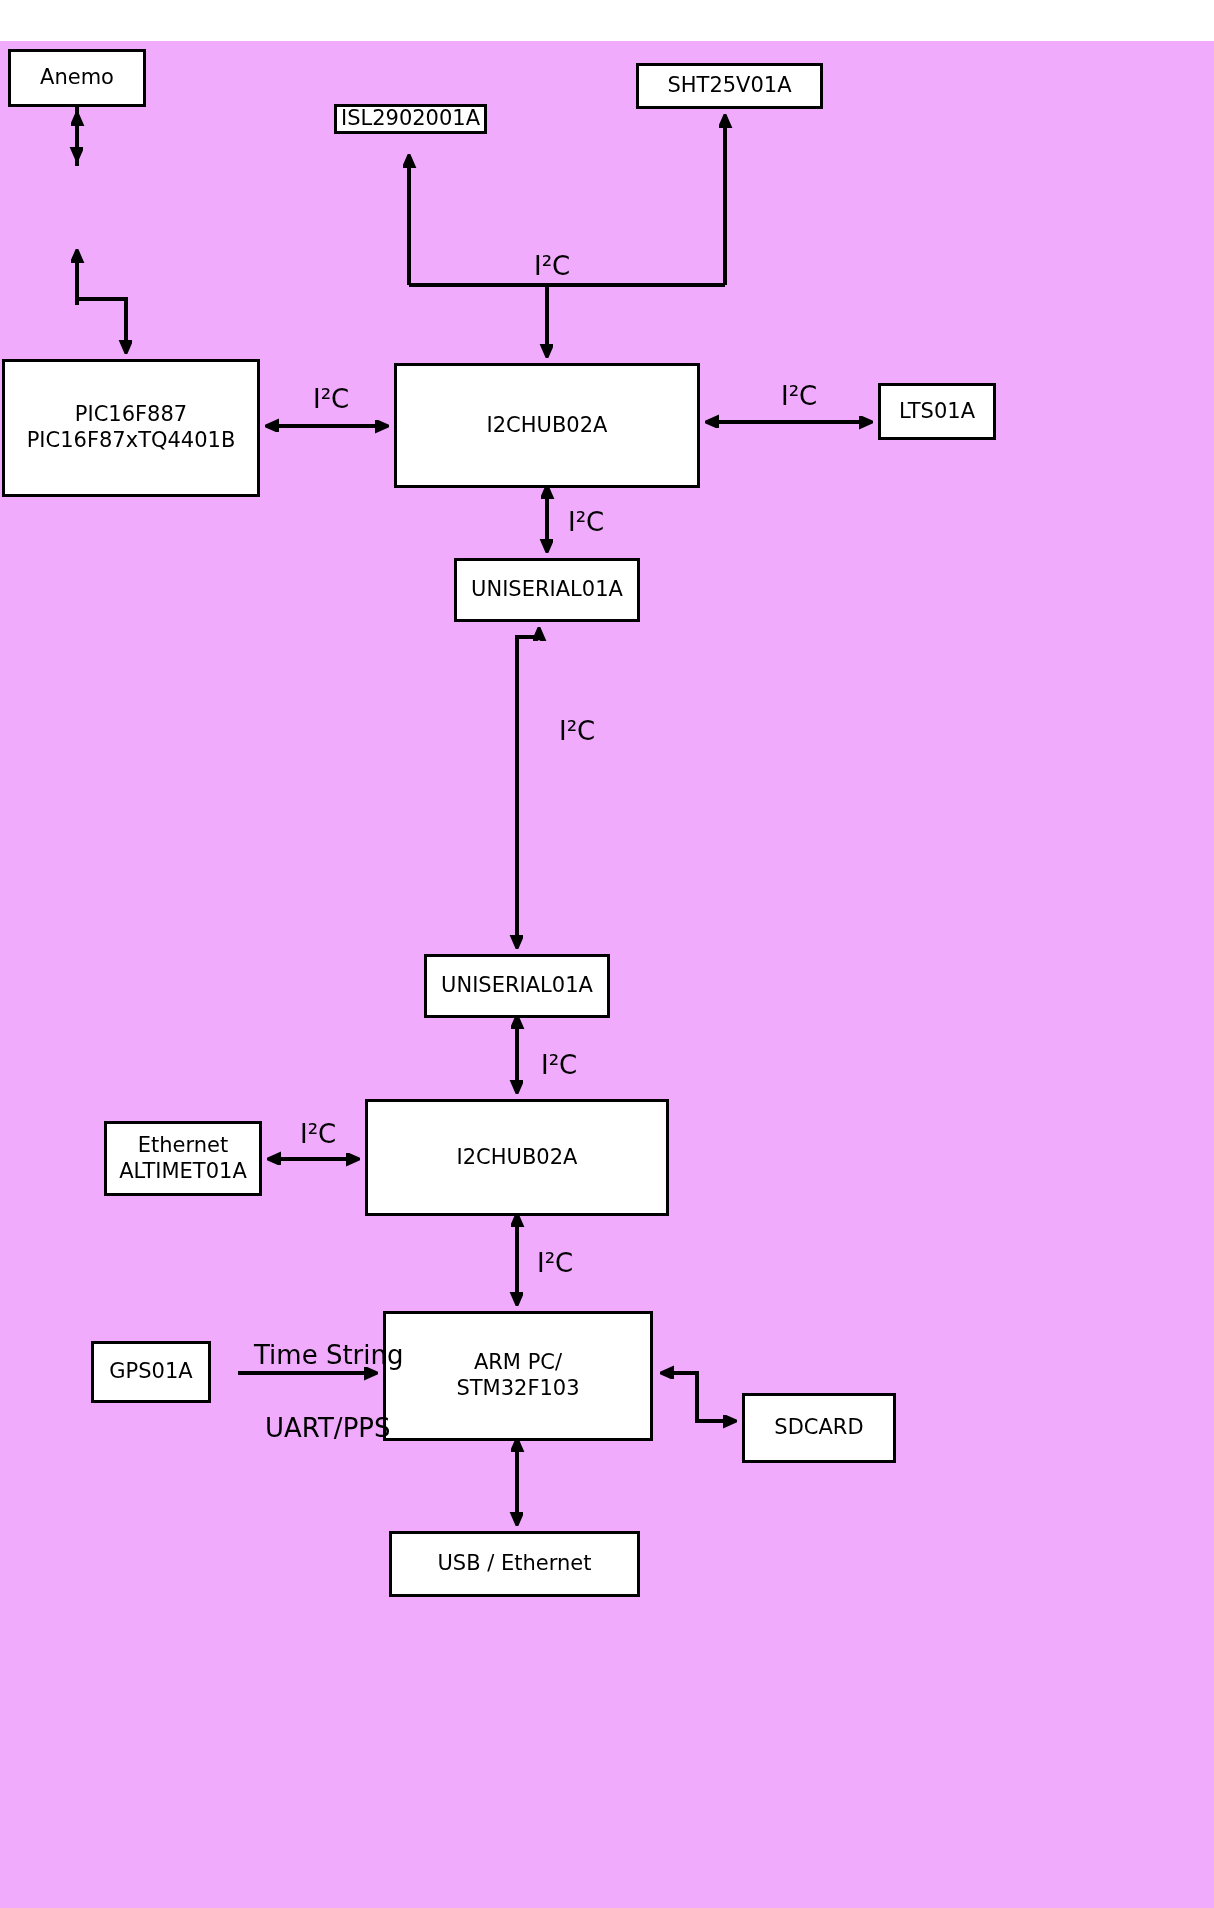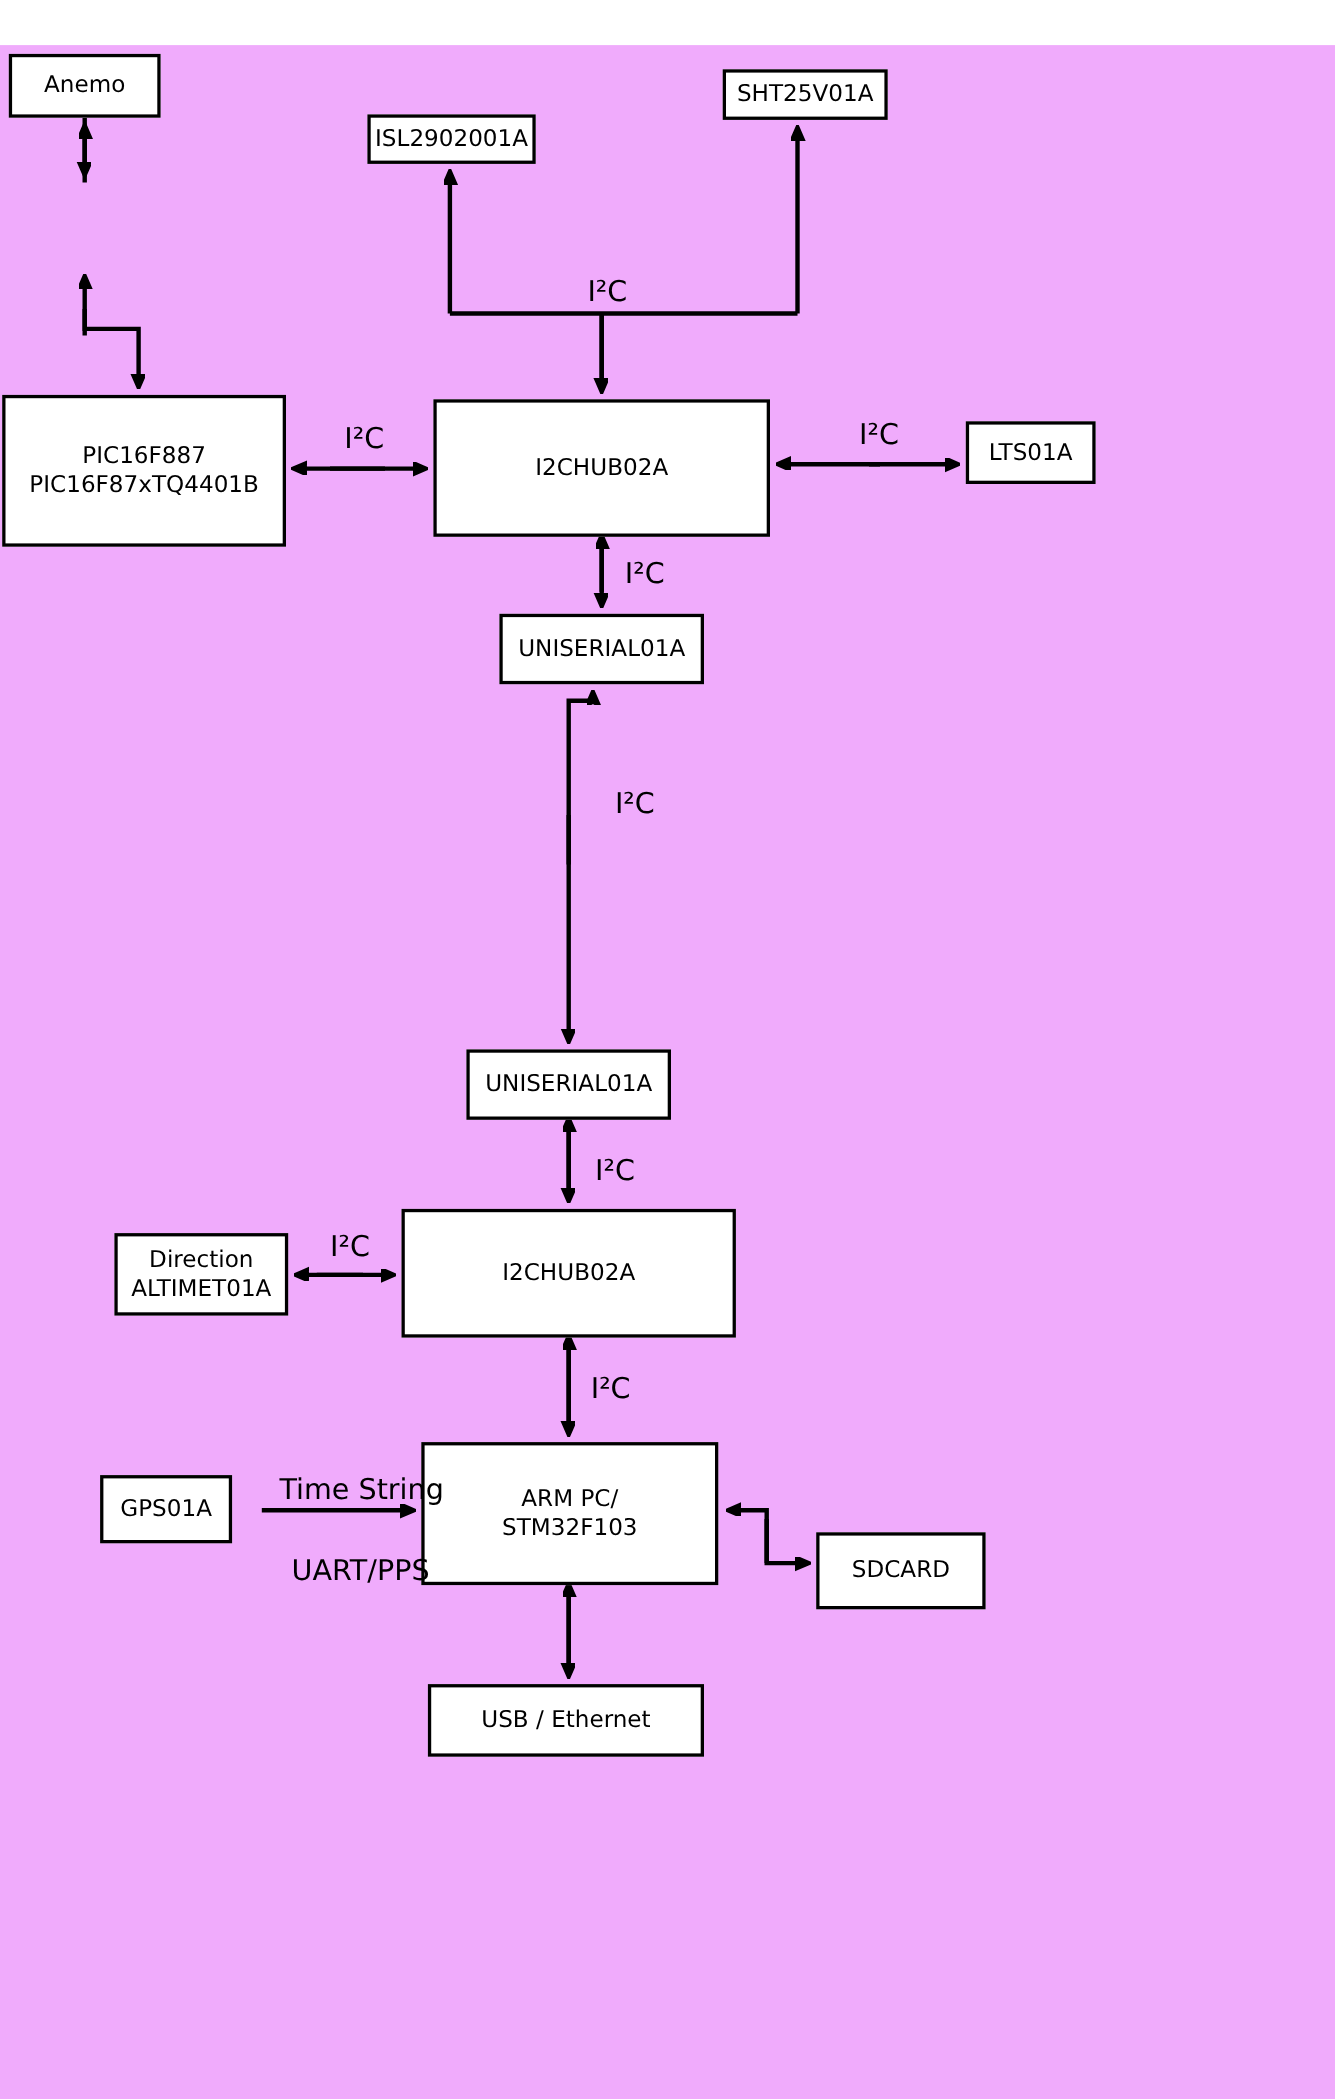--- a/index.html
+++ b/index.html
@@ -109,27 +109,27 @@
     <path d="M697,1380 L697,1332 L663,1332" marker-end="url(#ah)"></path>
     <path d="M697,1340 L697,1380 L734,1380" marker-end="url(#ah)"></path>
 
     <line x1="517" y1="1408" x2="517" y2="1482" marker-end="url(#ah)"></line>
     <line x1="517" y1="1472" x2="517" y2="1400" marker-end="url(#ah)"></line>
   </svg>
 
   <div class="node" style="left:8px;   top:8px;    width:138px; height:58px;">Anemo</div>
   <div class="node" style="left:2px;   top:318px;  width:258px; height:138px;">PIC16F887
 PIC16F87xTQ4401B</div>
-  <div class="node" style="left:334px; top:63px;   width:153px; height:45px;">ISL2902001A</div>
-  <div class="node" style="left:657px; top:22px;   width:150px; height:46px;">SHT25V01A</div>
+  <div class="node" style="left:334px; top:63px;   width:153px; height:30px;">ISL2902001A</div>
+  <div class="node" style="left:636px; top:22px;   width:187px; height:46px;">SHT25V01A</div>
   <div class="node" style="left:394px; top:322px;  width:306px; height:125px;">I2CHUB02A</div>
   <div class="node" style="left:878px; top:342px;  width:118px; height:57px;">LTS01A</div>
   <div class="node" style="left:454px; top:517px; width:186px; height:64px;">UNISERIAL01A</div>
   <div class="node" style="left:424px; top:913px; width:186px; height:64px;">UNISERIAL01A</div>
-  <div class="node" style="left:104px; top:1080px; width:158px; height:75px;">Direction
+  <div class="node" style="left:104px; top:1080px; width:158px; height:75px;">Ethernet
 ALTIMET01A</div>
   <div class="node" style="left:365px; top:1058px; width:304px; height:117px;">I2CHUB02A</div>
   <div class="node" style="left:91px;  top:1300px; width:120px; height:62px;">GPS01A</div>
   <div class="node" style="left:383px; top:1270px; width:270px; height:130px;">ARM PC/
 STM32F103</div>
   <div class="node" style="left:742px; top:1352px; width:154px; height:70px;">SDCARD</div>
   <div class="node" style="left:389px; top:1490px; width:251px; height:66px;">USB / Ethernet</div>
 
   <div class="edge-label" style="left:534px;  top:212px;">I²C</div>
   <div class="edge-label" style="left:313px;  top:345px;">I²C</div>

